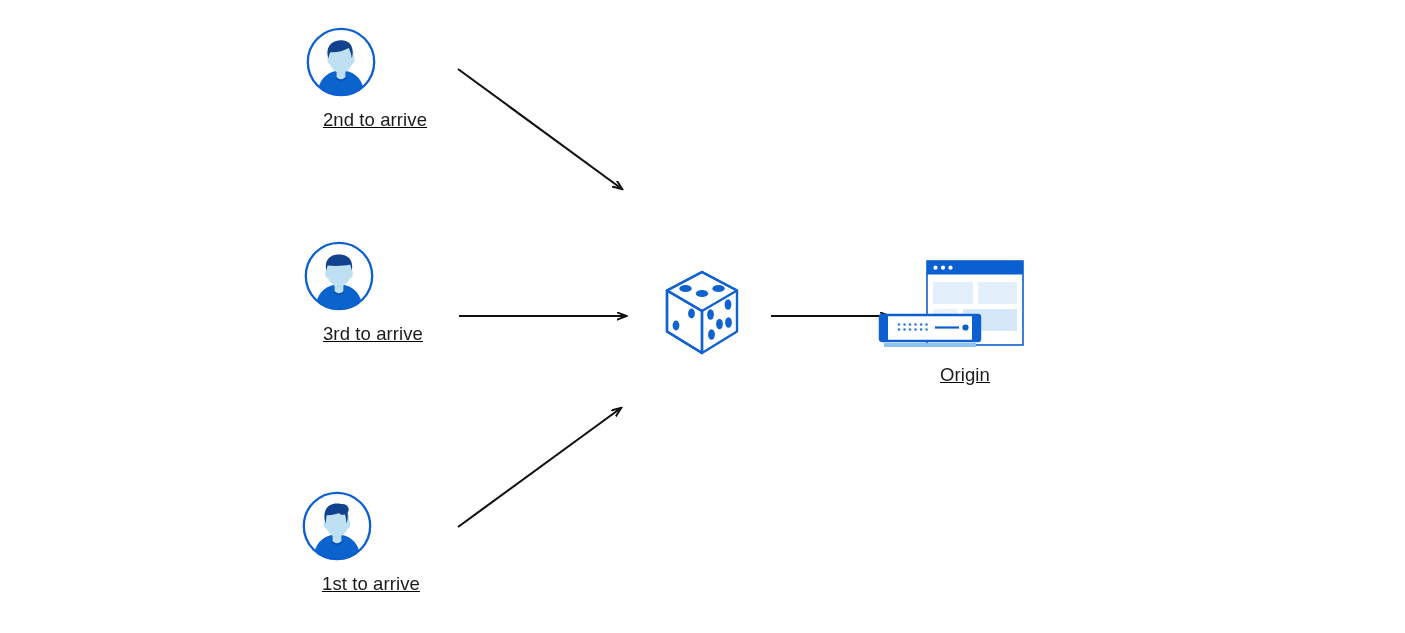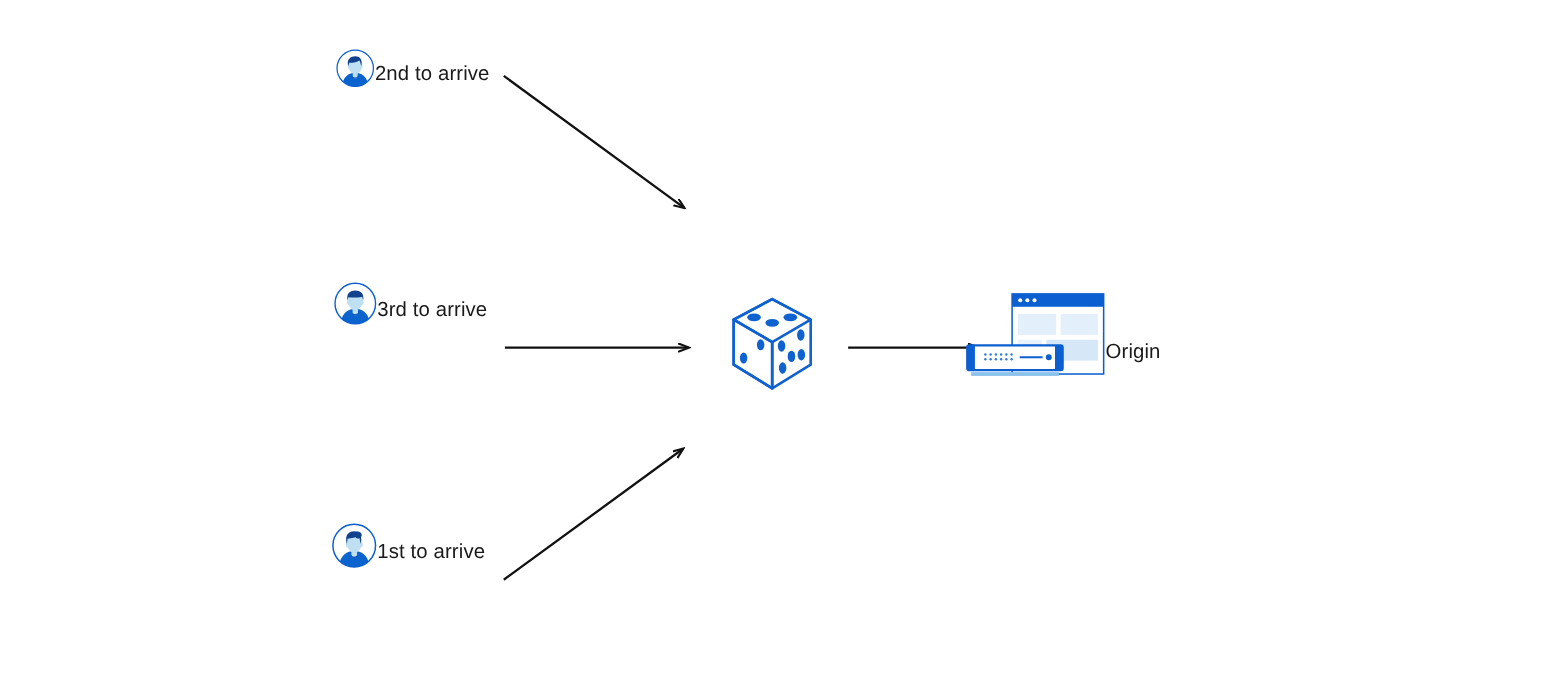--- a/index.html
+++ b/index.html
@@ -13,41 +13,41 @@
   #canvas {
     position: relative;
     width: 1405px;
     height: 633px;
     background: #ffffff;
     overflow: hidden;
   }
   .node {
     position: absolute;
     display: flex;
-    flex-direction: row;
-    align-items: center;
+    flex-direction: column;
+    text-decoration: underline;
   }
   .avatar-node { width: 140px; }
   .avatar {
     width: 72px;
     height: 72px;
     display: block;
   }
   .node-label {
     margin-top: 11px;
     font-size: 18.5px;
     color: #1a1a1a;
     font-family: "Liberation Sans", sans-serif;
     letter-spacing: 0.1px;
     white-space: nowrap;
     text-align: center;
     line-height: 1.2;
   }
   .origin-node { width: 180px; }
-  .origin-label { margin-top: 24px; }
+  .origin-label { margin-top: 4px; }
   .dice-wrap {
     position: absolute;
   }
   .arrow-layer {
     position: absolute;
     left: 0;
     top: 0;
     width: 1405px;
     height: 633px;
     pointer-events: none;
@@ -115,21 +115,21 @@
         <path d="M36 16.4c-7.4 0-12.6 5.2-12.6 13.0 0 9.6 5.4 17.2 12.6 17.2s12.6-7.6 12.6-17.2c0-7.8-5.2-13.0-12.6-13.0z" fill="#BFE0F2"></path>
         <path d="M36 14.4c-8.6 0-13.2 4.8-13.2 12.0 0 1.6 0.2 3.0 0.5 4.2l1.3-5.0c7.0 0.8 15.8 0.6 22.6-1.0l1.6 5.8c0.3-1.2 0.4-2.6 0.4-4.0 0-7.2-4.6-12.0-13.2-12.0z" fill="#12418E"></path>
         <path d="M30.5 58.0h11v14h-11z" fill="#0B63CE"></path>
         <path d="M31.2 50.8c1.4 1.6 2.9 2.4 4.8 2.4s3.4-0.8 4.8-2.4l1.2 1.4c-1.7 2.0-3.7 3.0-6.0 3.0s-4.3-1.0-6.0-3.0z" fill="#0A55B4"></path>
       </g>
       <circle cx="36" cy="36" r="33.2" fill="none" stroke="#0B5FD0" stroke-width="2.3"></circle>
     </svg>
     <div class="node-label">3rd to arrive</div>
   </div>
 
-  <div class="node avatar-node" style="left:301px; top:460px;">
+  <div class="node avatar-node" style="left:301px; top:490px;">
     <svg class="avatar" viewBox="0 0 72 72">
       <defs>
           <clipPath id="cl3">
             <circle cx="36" cy="36" r="33.2"></circle>
           </clipPath>
         </defs>
       <circle cx="36" cy="36" r="33.2" fill="#ffffff"></circle>
       <g clip-path="url(#cl3)">
         <path d="M36 44.5c-11.6 0-20.6 7.2-22.6 18.2-0.6 3.3-0.8 6.2-0.8 9.3h46.8c0-3.1-0.2-6-0.8-9.3C56.6 51.7 47.6 44.5 36 44.5z" fill="#0B63CE"></path>
         <path d="M31.6 41.2h8.8v9.6c0 2.4-2 4.3-4.4 4.3s-4.4-1.9-4.4-4.3z" fill="#BFE0F2"></path>

